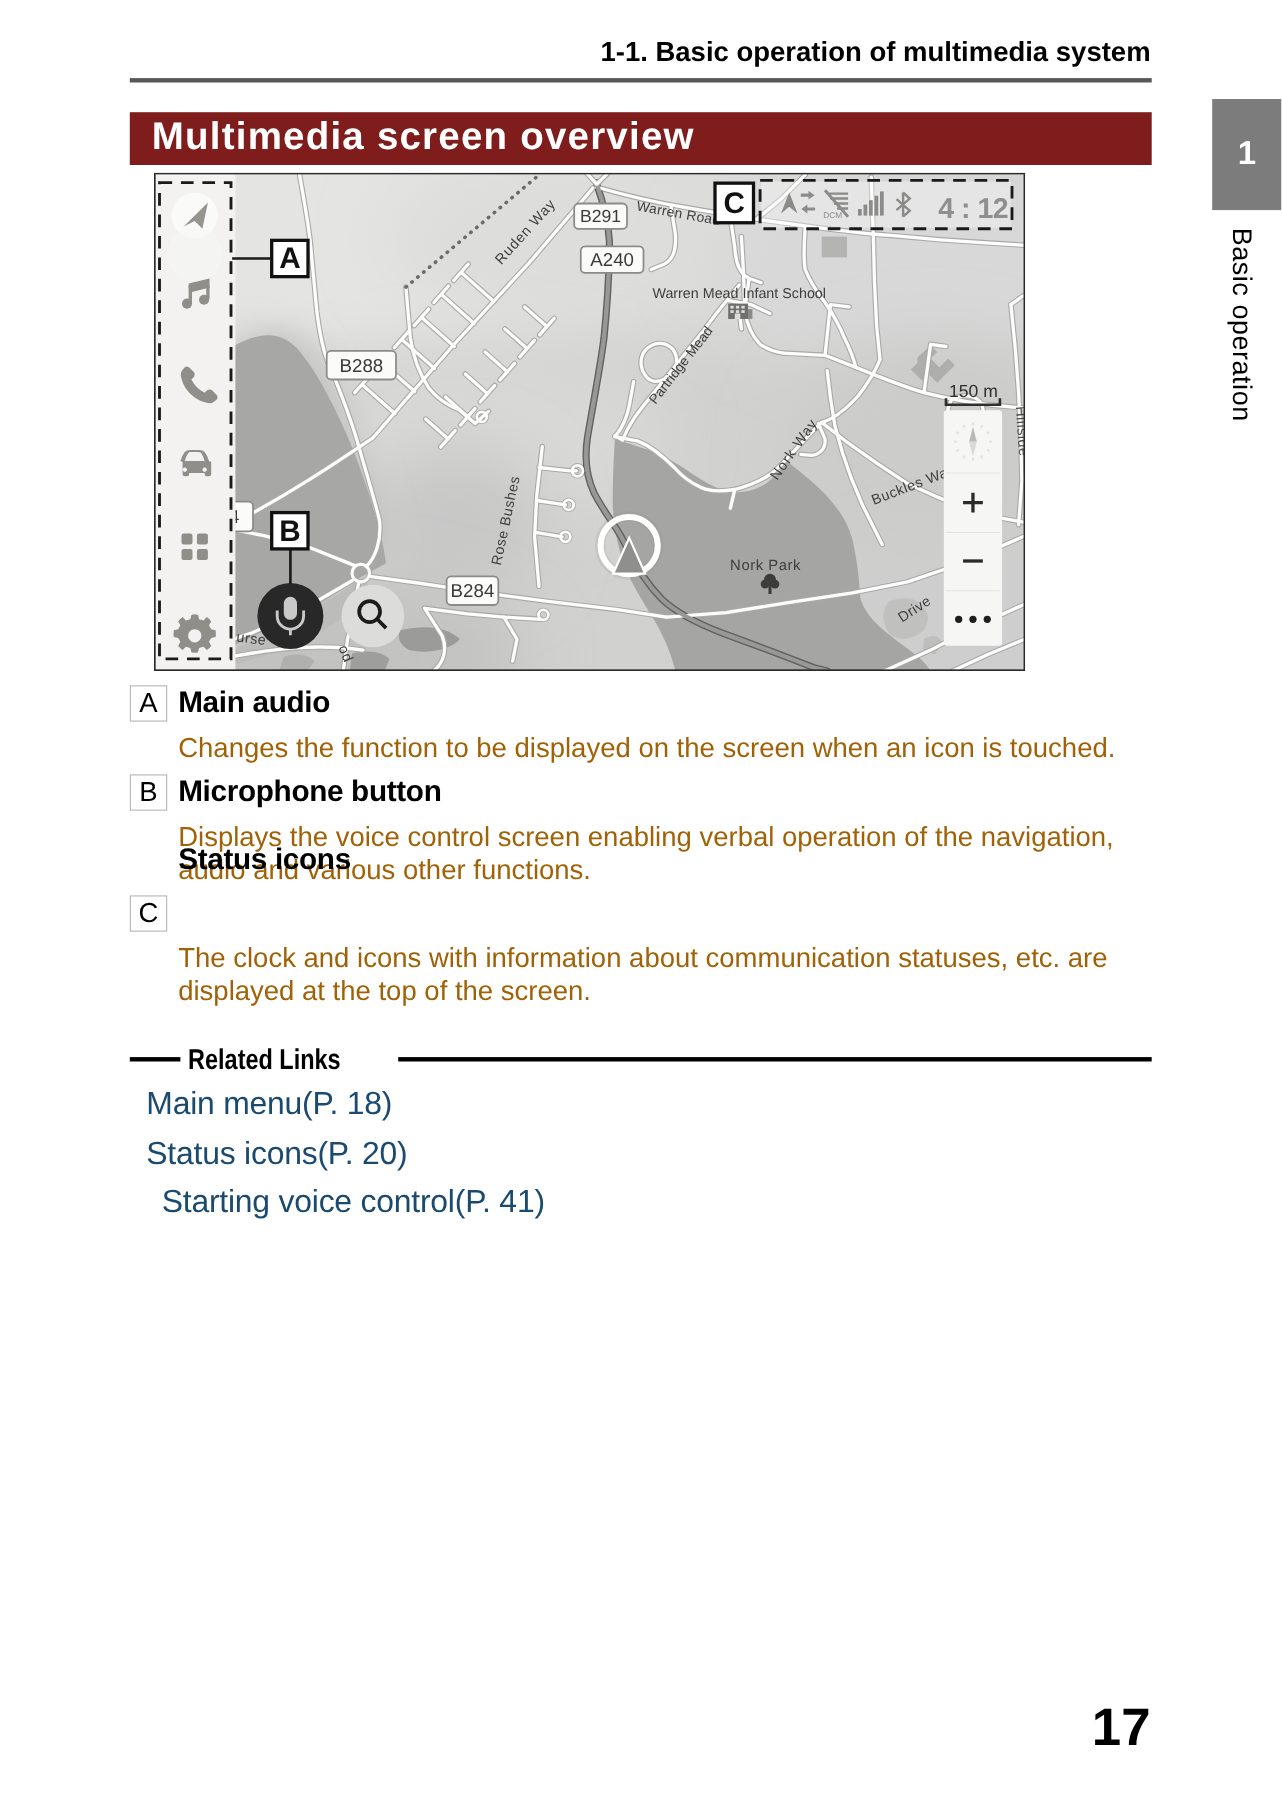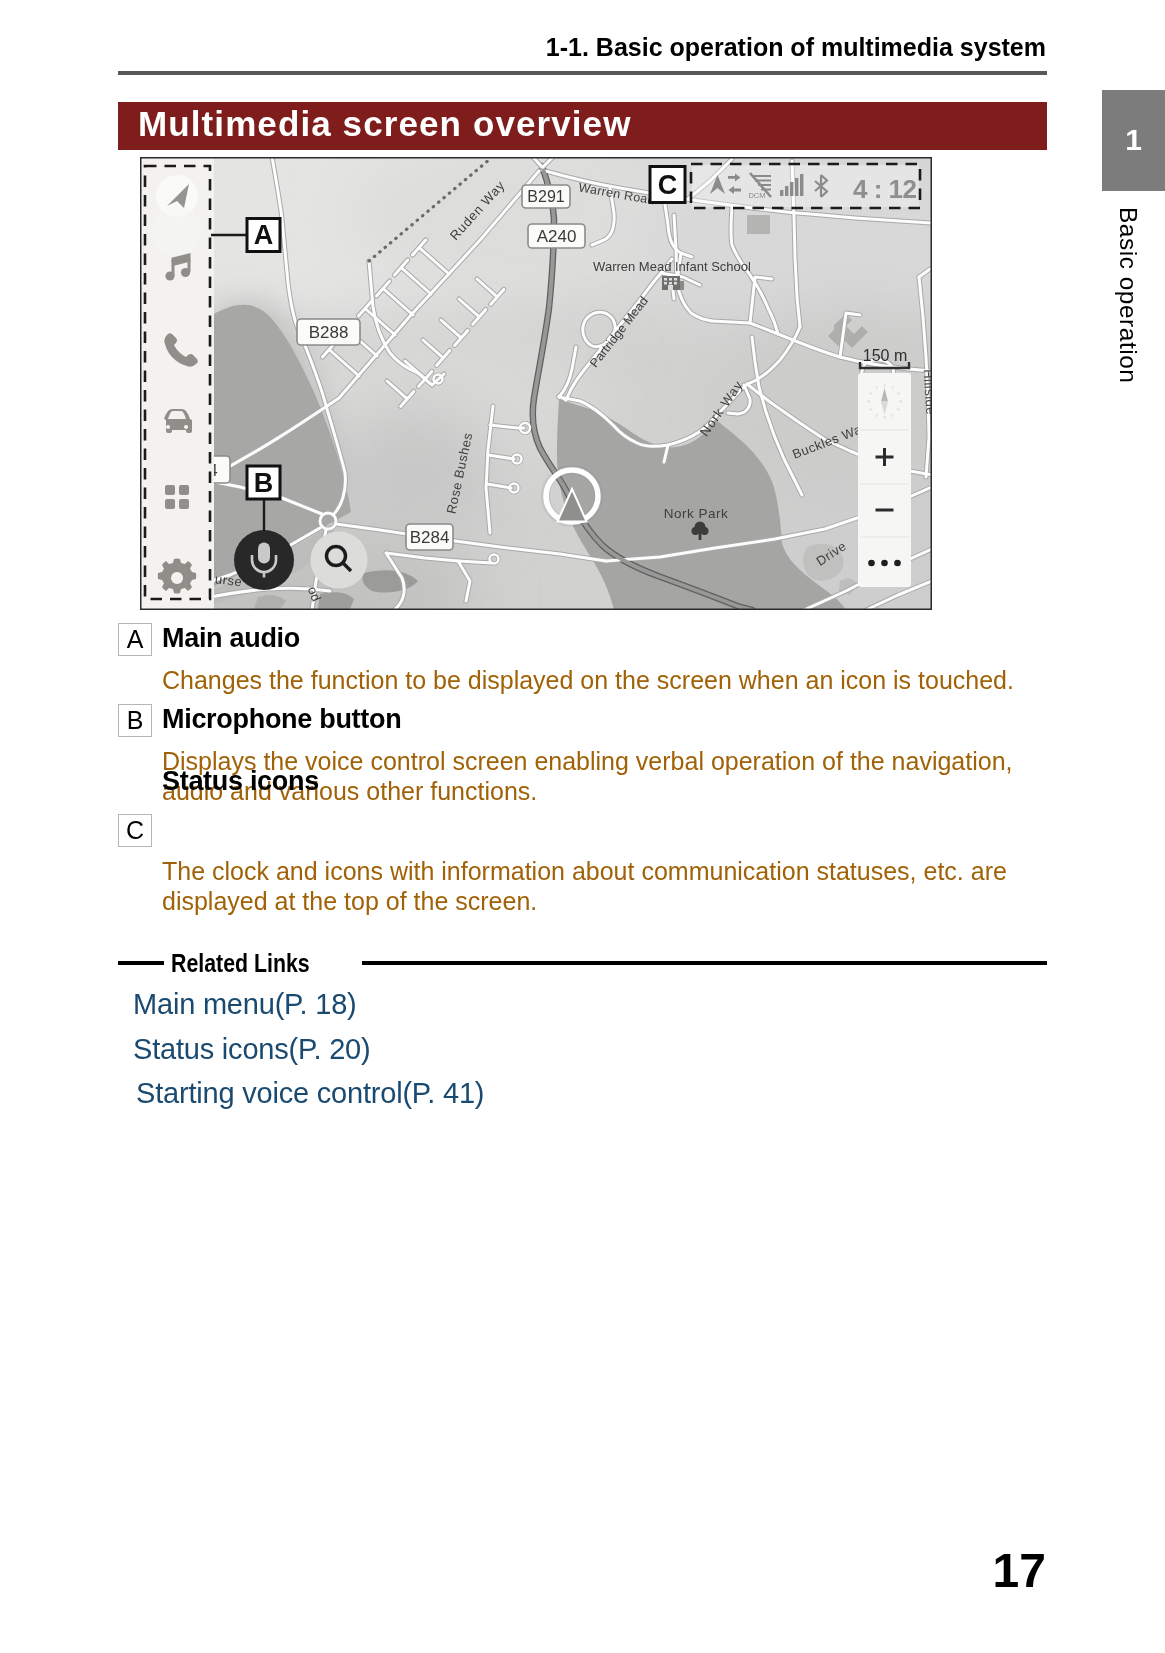--- a/index.html
+++ b/index.html
@@ -446,15 +446,15 @@
 <div class="abs" style="left:118px;top:961px;width:46px;height:4px;background:#000;"></div>
 
 <div class="abs" id="relhead" style="left:171px;top:948px;">Related Links</div>
 
 <div class="abs" style="left:362px;top:961px;width:685px;height:4px;background:#000;"></div>
 
 <div class="abs rlink" style="left:133px;top:988px;">Main menu(P. 18)</div>
 
 <div class="abs rlink" style="left:133px;top:1033px;">Status icons(P. 20)</div>
 
-<div class="abs rlink" style="left:136px;top:1077px;">Starting voice control(P. 41)</div>
+<div class="abs rlink" style="left:147px;top:1077px;">Starting voice control(P. 41)</div>
 
 <div class="abs" id="pagenum">17</div>
 
 </body></html>

